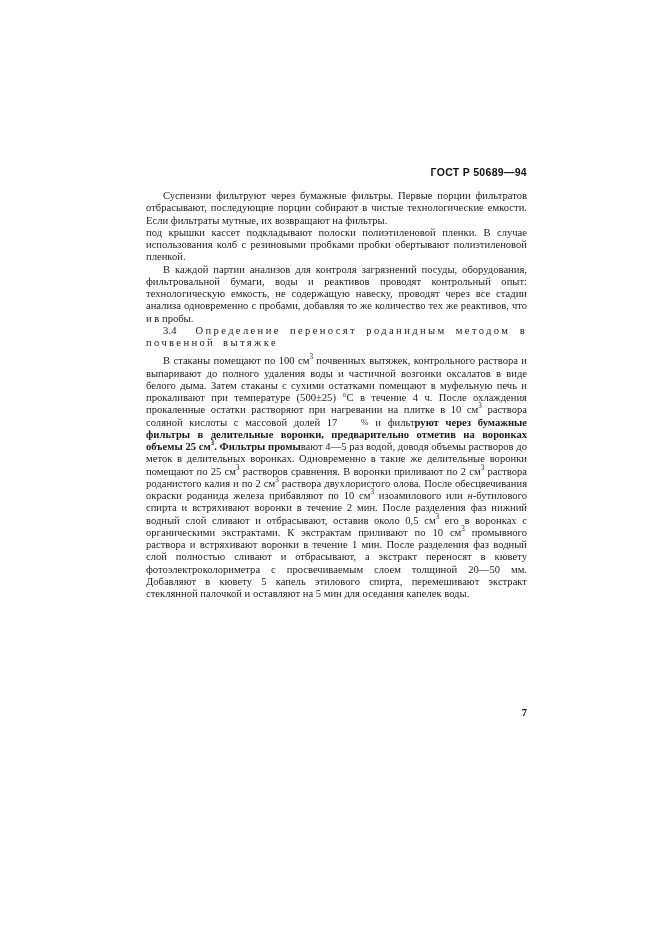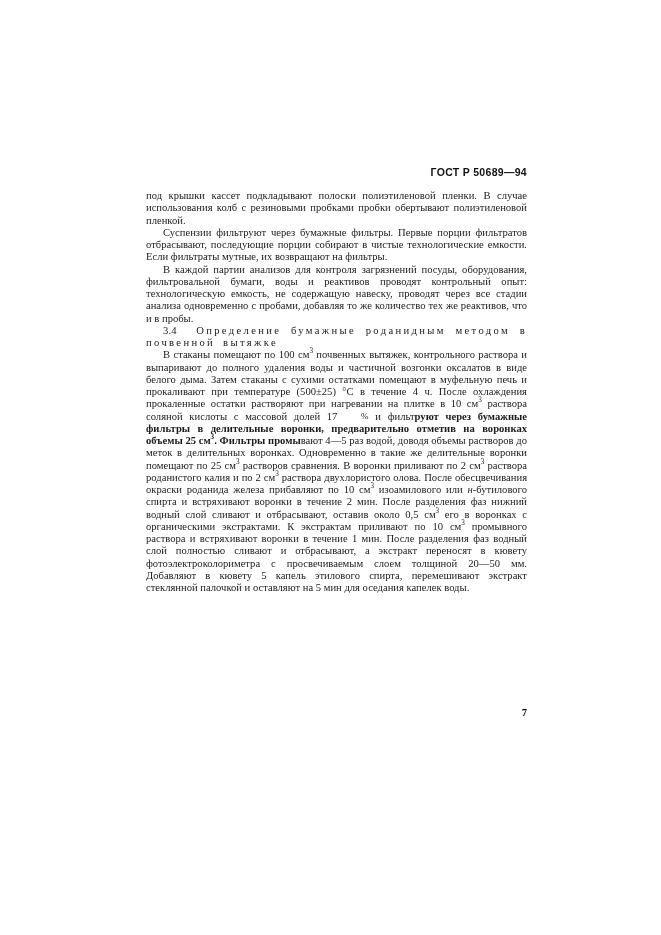--- a/index.html
+++ b/index.html
@@ -58,21 +58,21 @@
     text-justify: inter-word;
     text-indent: 17px;
     -webkit-hyphens: none;
     hyphens: none;
   }
   .para.noindent { text-indent: 0; }
 
   
   .para + .para { margin-top: 0; }
 
-  .para.spaced-before { }
+  .para.spaced-before { margin-top: 6px; }
 
   
   .heading {
     margin: 0;
     text-indent: 17px;
     text-align: justify;
     letter-spacing: 2.35px;
     font-size: 10.6px;
     line-height: 12.25px;
     word-spacing: 3px;
@@ -116,28 +116,28 @@
 </style>
 </head>
 <body>
 
 <div class="page">
 
   <div class="running-head">ГОСТ Р 50689—94</div>
 
   <div class="textblock">
 
+    <p class="para">Суспензии фильтруют через бумажные фильтры. Первые порции фильтратов отбрасывают, последующие порции  собирают в чистые технологические емкости. Если фильтраты мутные, их возвращают на фильтры.</p>
+
     <p class="para noindent">под крышки кассет подкладывают полоски полиэтиленовой пленки. В случае  использования колб с резиновыми пробками пробки обертывают полиэтиленовой пленкой.</p>
-
-    <p class="para">Суспензии фильтруют через бумажные фильтры. Первые порции фильтратов отбрасывают, последующие порции  собирают в чистые технологические емкости. Если фильтраты мутные, их возвращают на фильтры.</p>
 
     <p class="para">В каждой партии анализов для контроля загрязнений посуды, оборудования, фильтровальной бумаги, воды и реактивов проводят контрольный опыт: технологическую емкость, не содержащую навеску, проводят через все стадии анализа одновременно с пробами, добавляя то же количество тех же реактивов, что и в пробы.</p>
 
     <p class="heading spaced-before">
-      <span class="num">3.4</span><span>&nbsp;&nbsp;</span><span>Определение бумажные роданидным методом в почвенной вытяжке</span>
+      <span class="num">3.4</span><span>&nbsp;&nbsp;</span><span>Определение переносят роданидным методом в почвенной вытяжке</span>
     </p>
 
     <p class="para spaced-before" id="procedure-paragraph">В стаканы помещают по 100 см<sup>3</sup> почвенных  вытяжек, контрольного раствора и выпаривают до полного удаления воды  и частичной возгонки оксалатов в виде белого дыма. Затем стаканы с сухими остатками помещают в муфельную печь и прокаливают при температуре (500±25) °С в течение 4 ч. После охлаждения прокаленные остатки растворяют при нагревании на плитке в 10 см<sup>3</sup> раствора соляной кислоты с массовой долей 17 <span class="pct-sym">%</span> и фильт<b class="em">руют через бумажные  фильтры в делительные воронки, предварительно отметив на  воронках объемы 25 см</b><b class="em"><sup>3</sup></b><b class="em">.  Фильтры промы</b>вают 4—5 раз водой, доводя объемы растворов до меток в делительных воронках. Одновременно в такие же делительные воронки помещают по 25 см<sup>3</sup> растворов сравнения. В воронки  приливают по 2 см<sup>3</sup> раствора роданистого калия и по 2 см<sup>3</sup> раствора двухлористого олова. После обесцвечивания окраски роданида железа прибавляют по 10 см<sup>3</sup> изоамилового или <i class="lat">н</i>-бутилового  спирта и встряхивают воронки в течение 2 мин. После разделения фаз нижний водный  слой сливают и отбрасывают,  оставив около 0,5 см<sup>3</sup> его в воронках с органическими экстрактами. К экстрактам приливают по 10 см<sup>3</sup> промывного раствора и встряхивают воронки в течение 1 мин. После разделения фаз водный слой полностью сливают и отбрасывают, а экстракт переносят в кювету фотоэлектроколориметра с просвечиваемым слоем толщиной 20—50 мм. Добавляют в кювету 5 капель этилового спирта, перемешивают экстракт стеклянной палочкой и оставляют на 5 мин для оседания капелек воды.</p>
 
 
   </div>
 
   <div class="folio">7</div>
 
 </div>

